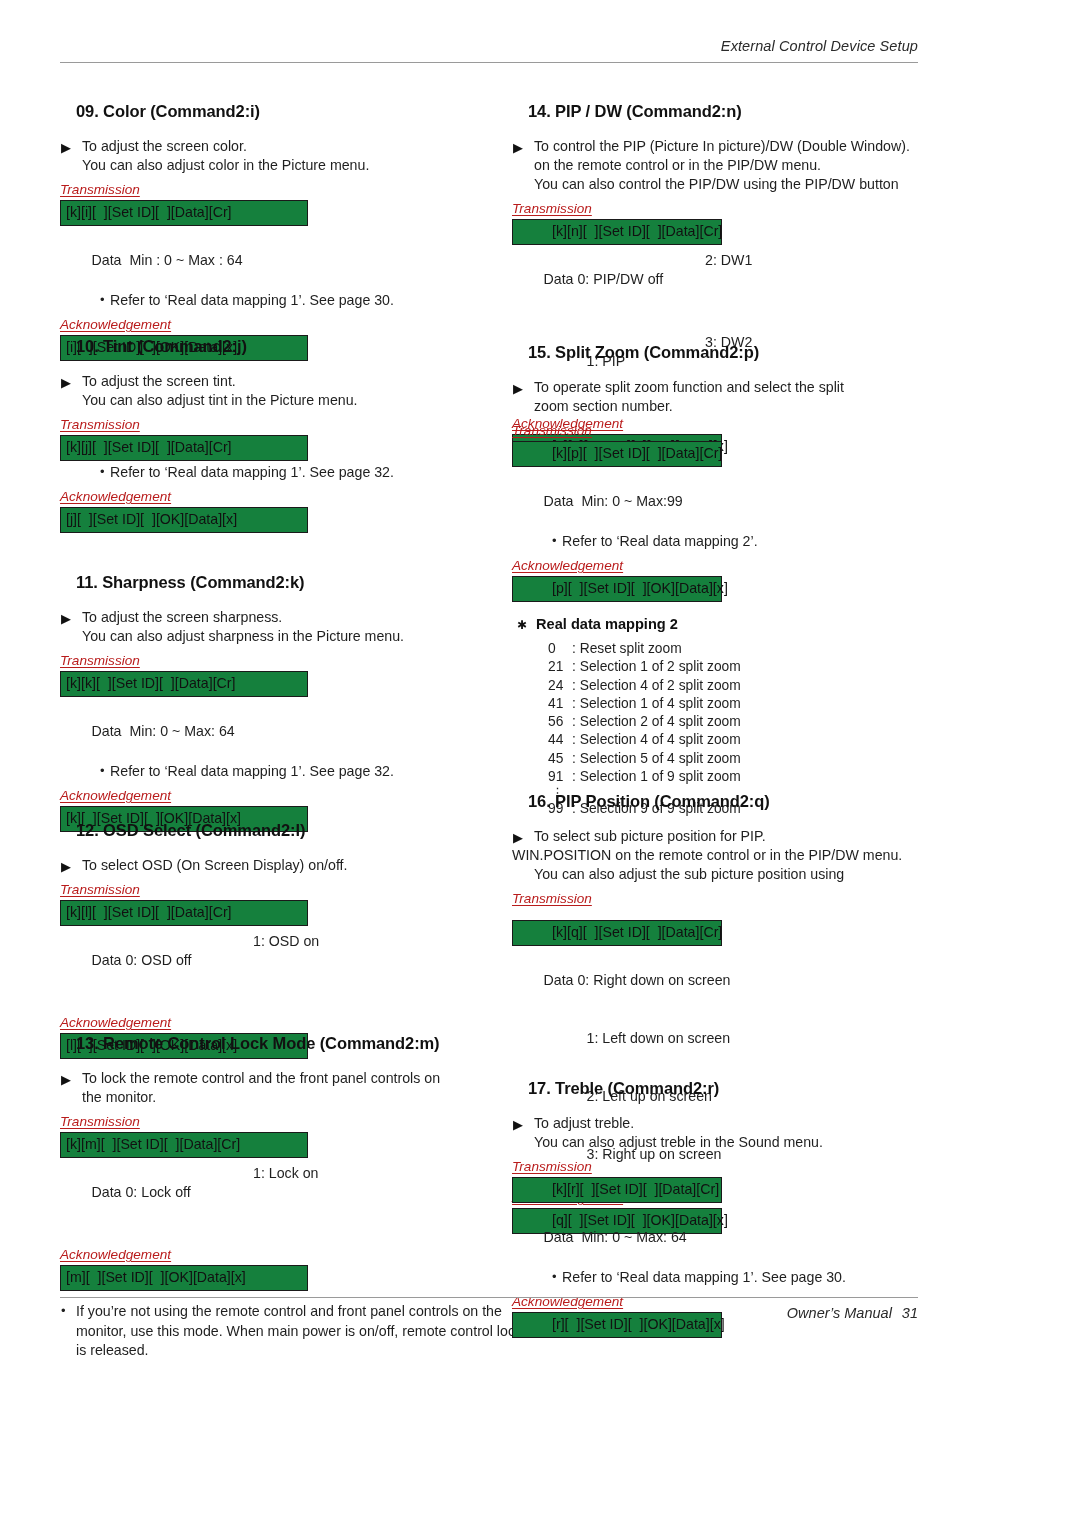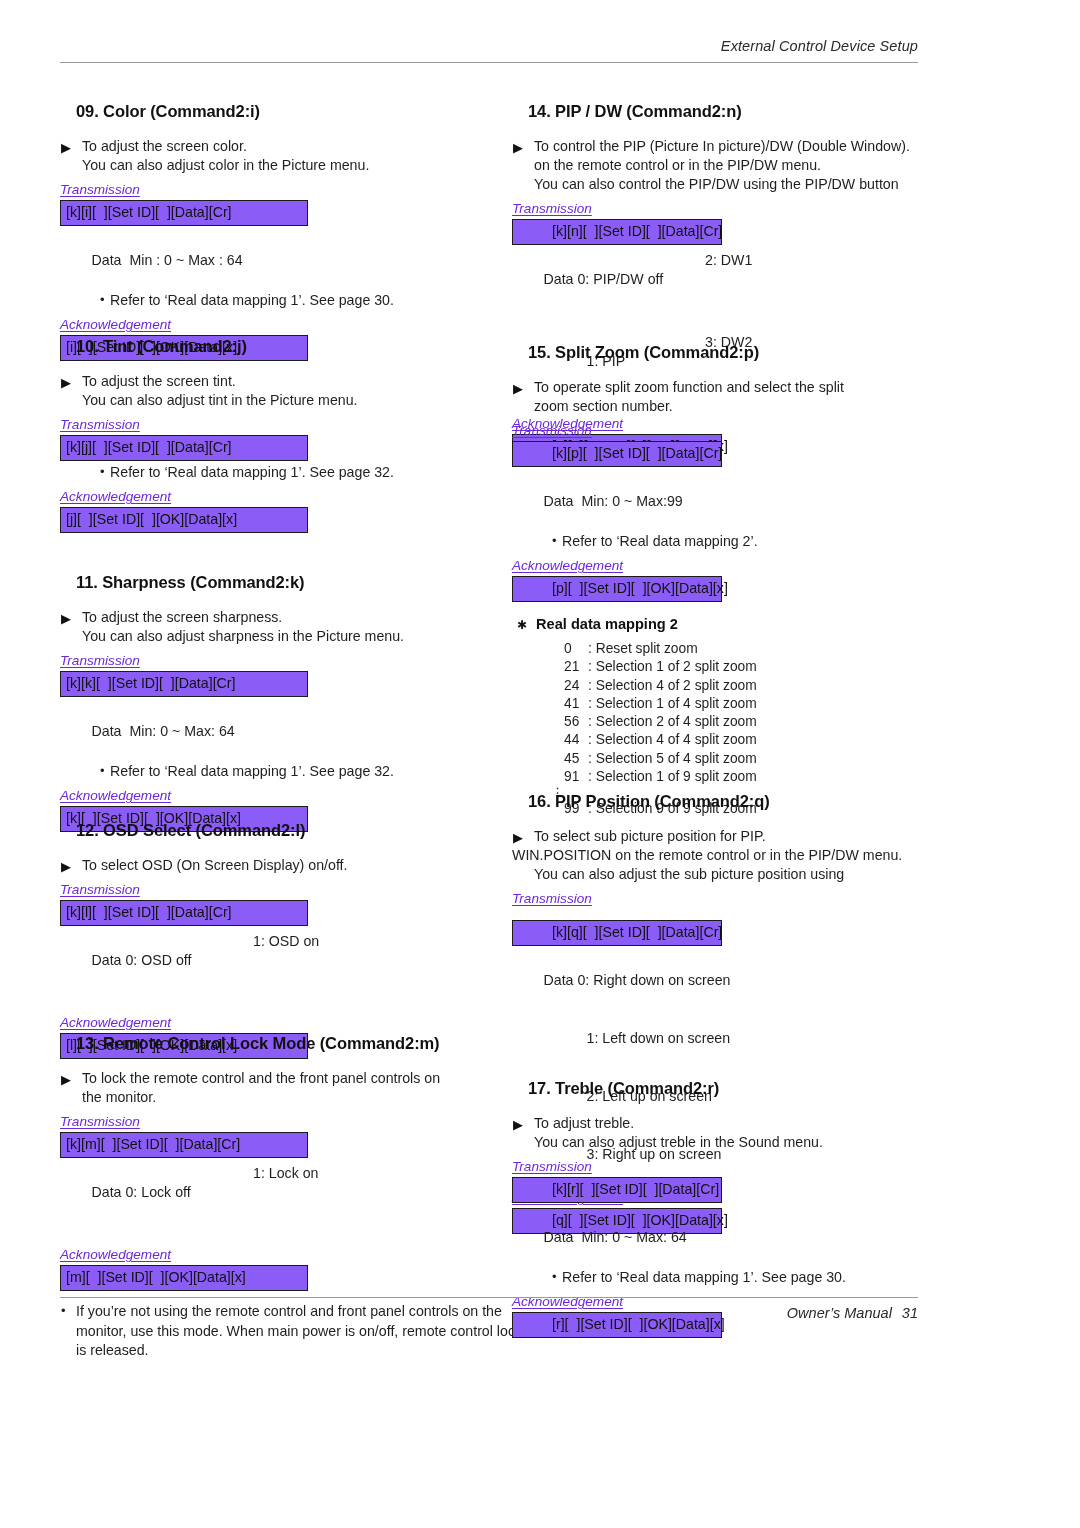--- a/index.html
+++ b/index.html
@@ -96,34 +96,34 @@
     color: #111;
   }
   .desc .l2 { display: block; }
 
   .lbl {
     margin-top: 7px;
     font-size: 13.6px;
     font-style: italic;
     text-decoration: underline;
     text-underline-offset: 2px;
-    color: #6d28d9;
+    color: #b91c1c;
   }
 
   .cmdbox {
     margin-top: 3px;
     width: 248px;
     border: 1.6px solid #1a1a1a;
     box-sizing: border-box;
     padding: 3px 4px 4px 5px;
     font-size: 14.2px;
     line-height: 17px;
     color: #111;
     white-space: pre;
-    background: #8b5cf6;
+    background: #15803d;
   }
   .cmdbox.wide { width: 210px; padding-left: 39px; }
 
   .dataline {
     margin-top: 6px;
     font-size: 14.2px;
     line-height: 19px;
     color: #1f1f1f;
     position: relative;
     white-space: pre;
@@ -185,21 +185,21 @@
     font-size: 12px;
     font-weight: normal;
   }
   .rdm-list {
     margin-top: 8px;
     padding-left: 12px;
     font-size: 13.8px;
     line-height: 18.3px;
     color: #1f1f1f;
   }
-  .rdm-row { white-space: pre; margin-left: 16px; }
+  .rdm-row { white-space: pre; }
   .rdm-row .k {
     display: inline-block;
     width: 24px;
     text-align: left;
   }
   .rdm-dots {
     font-size: 13px;
     line-height: 14px;
     letter-spacing: 0;
     padding-left: 3px;

